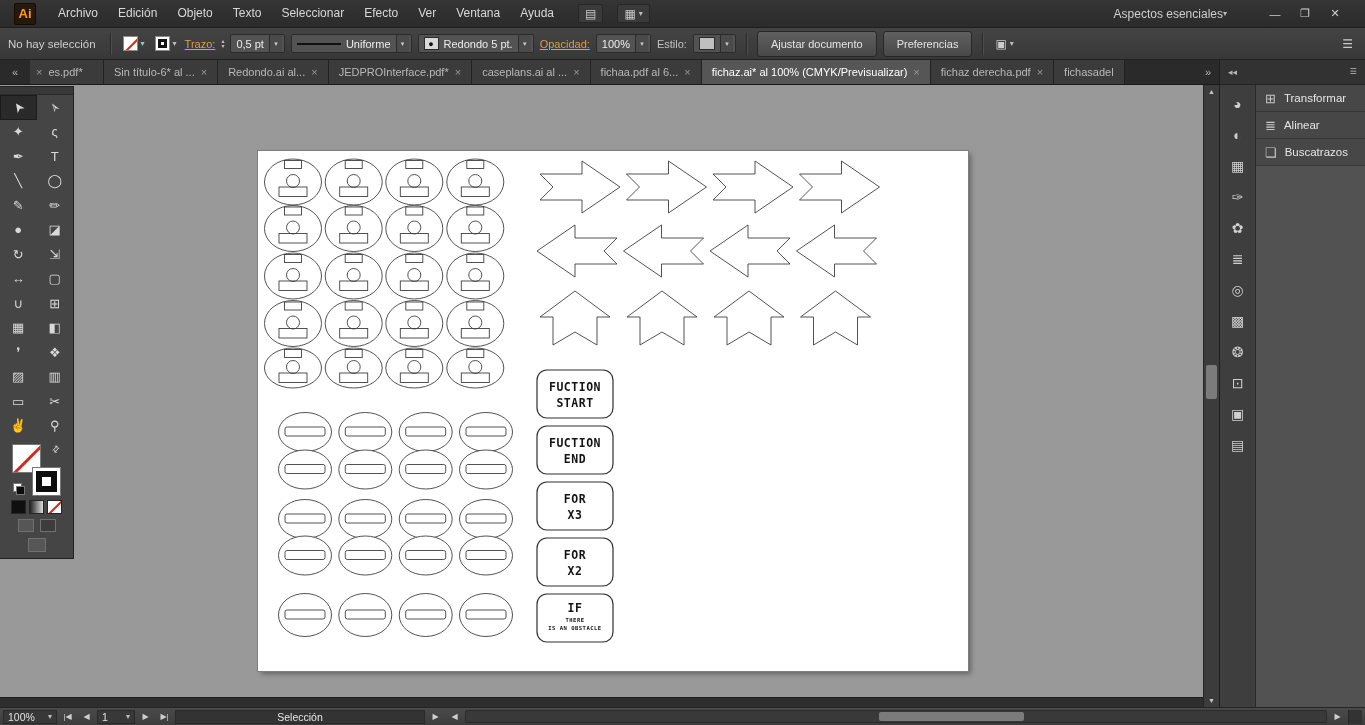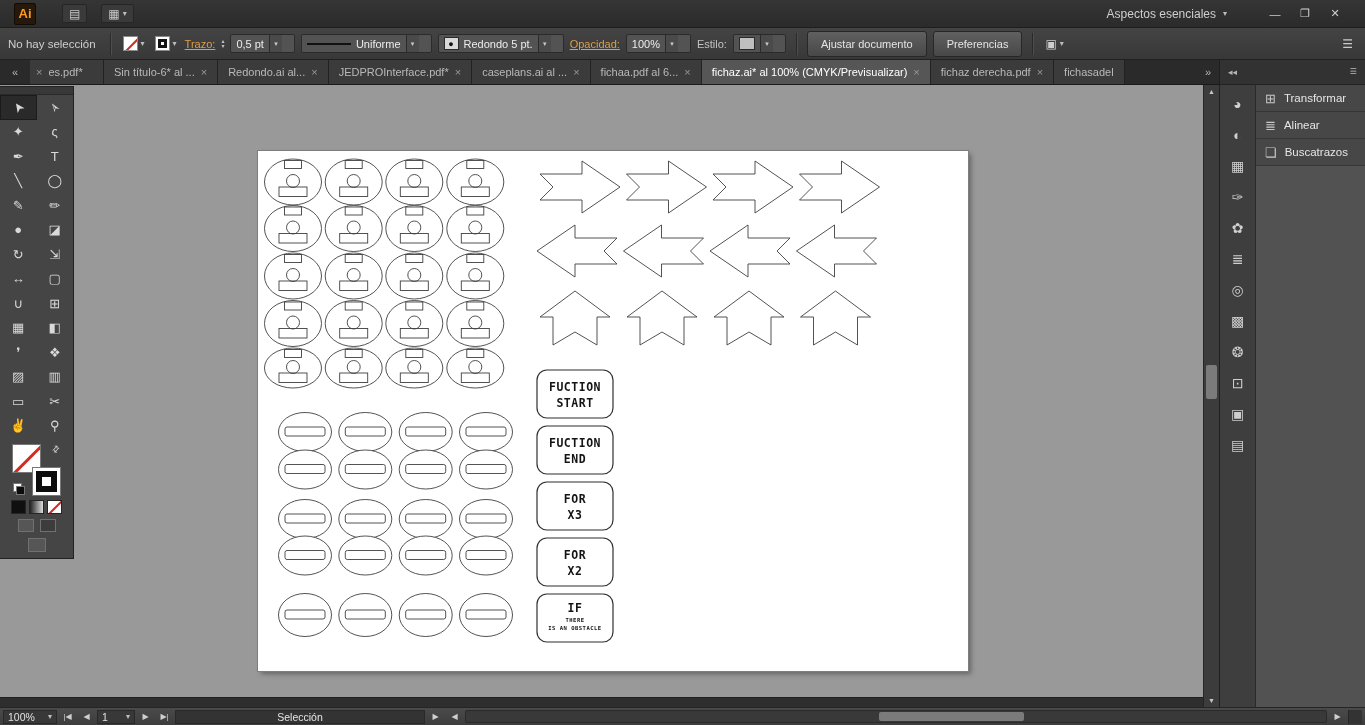--- a/index.html
+++ b/index.html
@@ -11,41 +11,41 @@
   .menubar{height:28px;background:linear-gradient(#353535,#2b2b2b);border-bottom:1px solid #1e1e1e;
     display:flex;align-items:center;padding:0 14px;}
   .ai-logo{width:22px;height:22px;background:#26190b;color:#ff9a1f;font-weight:bold;font-size:13px;
     display:flex;align-items:center;justify-content:center;border-radius:2px;margin-right:12px;border:1px solid #120c05;}
   .menu-items{display:flex;align-items:center;height:100%;}
   .menu-item{padding:0 10px;line-height:27px;color:#d8d8d8;font-size:12px;cursor:default;}
   .appbar-icon{display:flex;align-items:center;gap:3px;color:#c9c9c9;font-size:12px;padding:2px 6px;
     margin-left:14px;background:#3a3a3a;border:1px solid #262626;border-radius:2px;height:19px;}
   .appbar-icon:first-of-type{margin-left:30px;}
   .spacer{flex:1;}
-  .workspace{display:flex;align-items:center;gap:7px;color:#cfcfcf;font-size:12px;margin-right:34px;}
+  .workspace{display:flex;align-items:center;color:#cfcfcf;font-size:12px;margin-right:34px;}
   .win-btns{display:flex;align-items:center;gap:2px;margin-right:2px;}
   .win-btn{width:28px;height:20px;display:flex;align-items:center;justify-content:center;color:#cfcfcf;font-size:11px;}
   .dd7{font-size:8px;color:#bdbdbd;line-height:1;}
 
   
   .controlbar{height:32px;background:linear-gradient(#444,#383838);border-bottom:1px solid #202020;
     display:flex;align-items:center;padding:0 8px;gap:6px;}
   .cb-status{color:#cfcfcf;font-size:11.5px;margin-right:4px;white-space:nowrap;}
   .cb-sep{width:1px;height:22px;background:#2a2a2a;box-shadow:1px 0 0 #4e4e4e;margin:0 4px;}
   .cb-swgroup{display:flex;align-items:center;gap:3px;padding:1px 2px;}
   .mini-swatch{width:15px;height:15px;background:#fff;border:1px solid #8a8a8a;position:relative;overflow:hidden;}
   .mini-swatch.none::after{content:"";position:absolute;left:-3px;top:6px;width:24px;height:2px;background:#d22a21;transform:rotate(-45deg);}
   .mini-stroke{width:15px;height:15px;background:#fff;border:1px solid #8a8a8a;position:relative;}
   .mini-stroke::after{content:"";position:absolute;inset:2px;border:3px solid #141414;}
   .cb-link{color:#dba04b;text-decoration:underline;font-size:11px;white-space:nowrap;cursor:default;}
   .cb-label{color:#c3c3c3;font-size:11px;white-space:nowrap;}
   .stepper{display:flex;flex-direction:column;justify-content:center;line-height:5px;}
   .stepper span{font-size:6px;color:#c0c0c0;}
   .cb-field{height:19px;background:#535353;border:1px solid #2b2b2b;border-radius:2px;display:flex;
-    align-items:center;padding:0 12px 0 5px;gap:5px;color:#ececec;font-size:11px;white-space:nowrap;}
+    align-items:center;padding:0 2px 0 5px;gap:5px;color:#ececec;font-size:11px;white-space:nowrap;}
   .cb-field .dd{width:13px;height:17px;display:flex;align-items:center;justify-content:center;
     border-left:1px solid #2b2b2b;background:#4a4a4a;font-size:7px;color:#c9c9c9;}
   .profile-line{width:44px;height:2px;background:#111;display:inline-block;}
   .brush-dot{font-size:9px;color:#111;background:#d9d9d9;width:15px;height:13px;display:inline-flex;align-items:center;justify-content:center;border:1px solid #2b2b2b;}
   .style-swatch{width:16px;height:13px;background:#bfbfbf;border:1px solid #2b2b2b;display:inline-block;}
   .cb-btn{height:20px;padding:12px 13px;background:linear-gradient(#606060,#484848);border:1px solid #272727;
     border-radius:3px;color:#e4e4e4;font-size:11px;display:flex;align-items:center;white-space:nowrap;font-family:inherit;}
   .ssim{font-size:12px;color:#cdcdcd;}
   .cb-flex{flex:1;}
   .cb-menu{color:#c9c9c9;font-size:12px;margin-right:4px;}
@@ -132,20 +132,31 @@
   .hthumb{position:absolute;left:48%;width:145px;top:1px;bottom:1px;background:#7b7b7b;border-radius:2px;}
   .grip{width:14px;height:14px;background:#333;border-left:1px solid #262626;}
 </style>
 </head>
 <body>
 
 <div class="app">
 
   <header class="menubar">
     <div class="ai-logo">Ai</div>
+    <nav class="menu-items" id="menuItems">
+        <div class="menu-item">Archivo</div>
+        <div class="menu-item">Edición</div>
+        <div class="menu-item">Objeto</div>
+        <div class="menu-item">Texto</div>
+        <div class="menu-item">Seleccionar</div>
+        <div class="menu-item">Efecto</div>
+        <div class="menu-item">Ver</div>
+        <div class="menu-item">Ventana</div>
+        <div class="menu-item">Ayuda</div>
+      </nav>
     <div class="appbar-icon">
       <span>▤</span>
     </div>
     <div class="appbar-icon">
       <span>▦</span>
       <span class="dd7">▾</span>
     </div>
     <div class="spacer"></div>
     <div class="workspace">
       <span>Aspectos esenciales</span>

